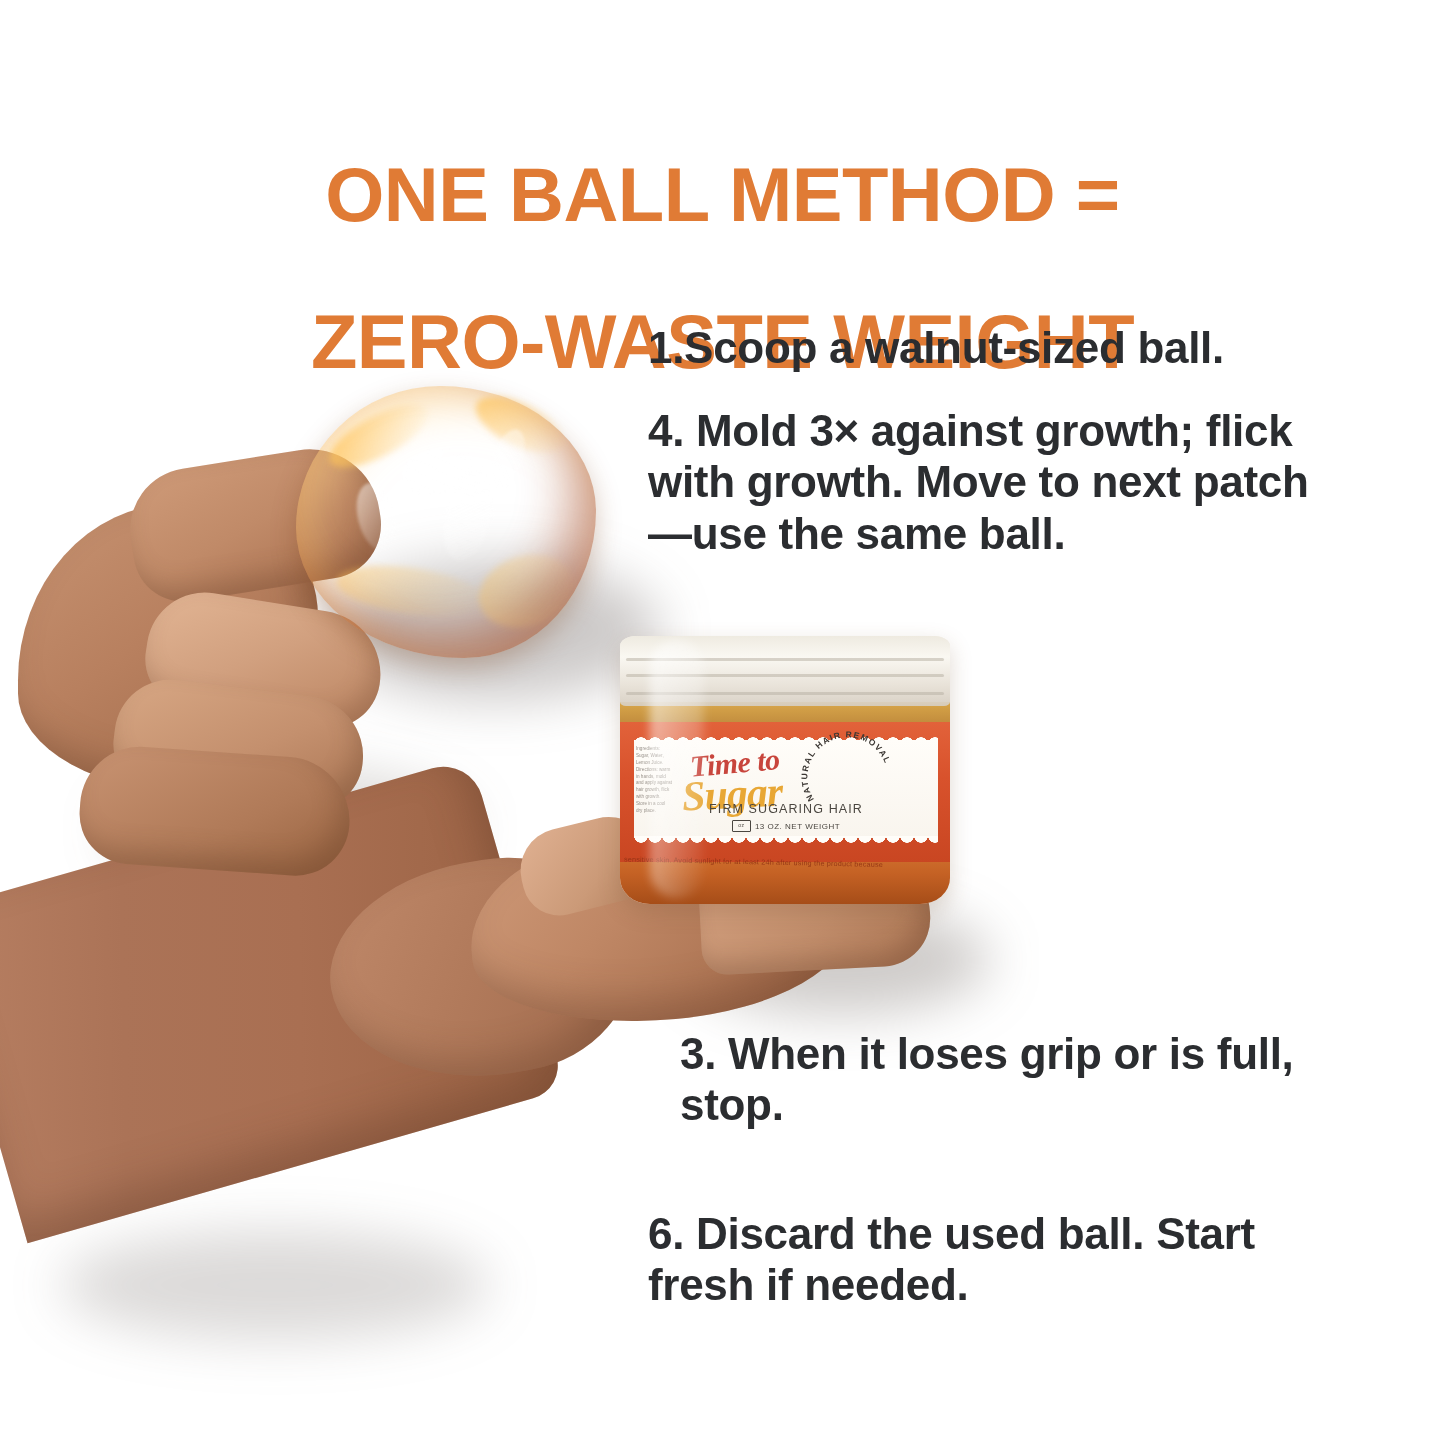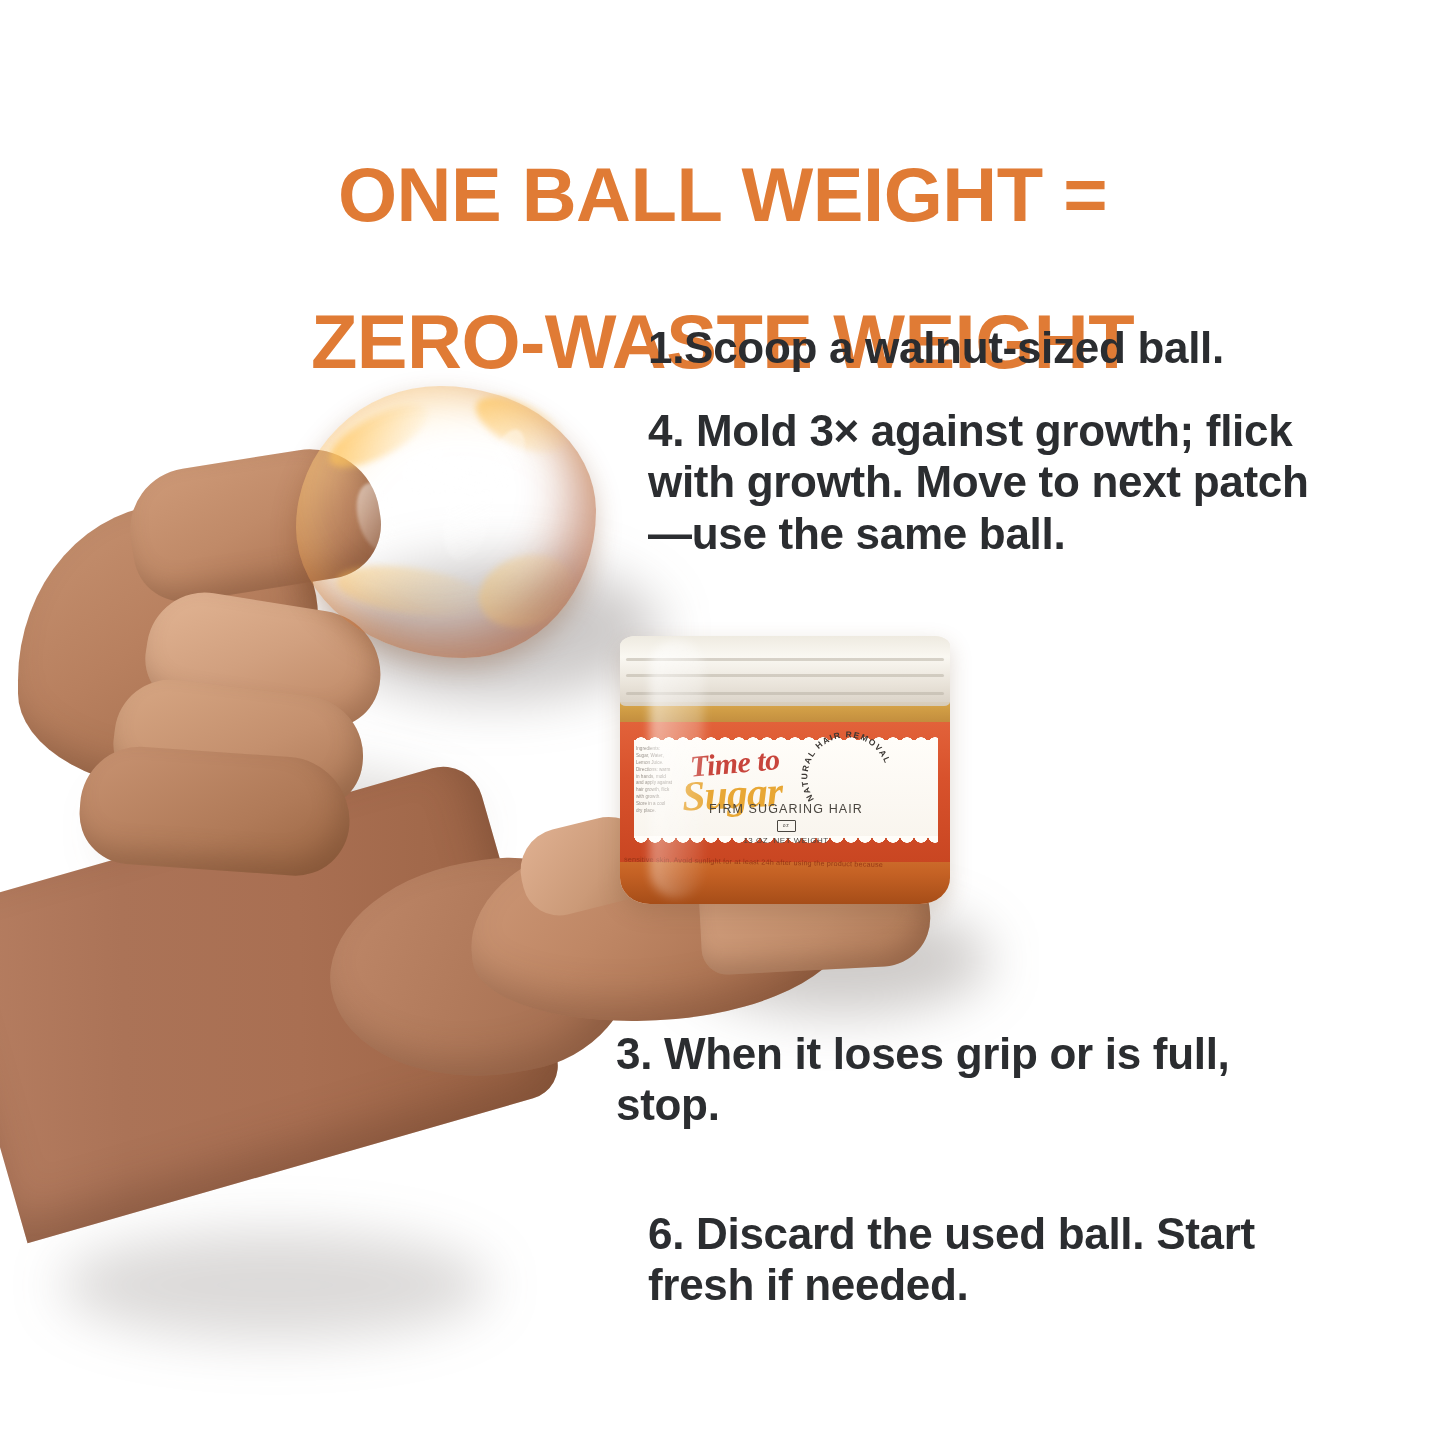--- a/index.html
+++ b/index.html
@@ -33,21 +33,21 @@
     position:absolute;
     color:#2b2d30;
     font-family:"Liberation Sans", sans-serif;
     font-weight:bold;
     font-size:44px;
     line-height:1.17;
     letter-spacing:-0.3px;
   }
   #step1{left:648px;top:322px;width:720px;}
   #step2{left:648px;top:405px;width:680px;}
-  #step3{left:616px;top:1028px;width:690px;}
+  #step3{left:680px;top:1028px;width:690px;}
   #step4{left:648px;top:1208px;width:680px;}
 
   
   .photo{position:absolute;left:0;top:0;width:1445px;height:1445px;pointer-events:none;}
 
   
   .shadow{
     position:absolute;border-radius:50%;
     background:rgba(80,70,65,0.28);
     filter:blur(26px);
@@ -271,21 +271,21 @@
   }
   .logo-sub{
     position:absolute;left:0;top:62px;width:304px;text-align:center;
     font-family:"Liberation Sans", sans-serif;
     font-size:12.5px;letter-spacing:1.1px;color:#4a4640;
   }
   .logo-weight{
     position:absolute;left:0;top:80px;width:304px;text-align:center;
     font-family:"Liberation Sans", sans-serif;
     font-size:8px;letter-spacing:.5px;color:#4a4640;
-    display:flex;align-items:center;justify-content:center;gap:4px;flex-direction:column;
+    display:flex;align-items:center;justify-content:center;gap:4px;
   }
   .weight-icon{
     display:inline-block;width:17px;height:10px;
     border:1px solid #4a4640;border-radius:1px;
     font-size:5px;line-height:9px;text-align:center;color:#4a4640;
   }
   
   #warning-text{
     position:absolute;left:4px;top:222px;width:326px;
     font-family:"Liberation Sans", sans-serif;
@@ -308,21 +308,21 @@
     background:linear-gradient(100deg,rgba(255,255,255,.62),rgba(255,255,255,0));
     filter:blur(5px);border-radius:40px;
   }
 </style>
 </head>
 <body>
 
 <div class="canvas">
 
   <div class="title">
-    <span class="title-line l1">ONE BALL WEIGHT =</span>
+    <span class="title-line l1">ONE BALL METHOD =</span>
     <span class="title-line l2">ZERO-WASTE WEIGHT</span>
   </div>
 
   <div class="photo">
 
     <div class="shadow" id="sh-ball"></div>
     <div class="shadow" id="sh-hand-top"></div>
     <div class="shadow" id="sh-forearm"></div>
     <div class="shadow" id="sh-arm"></div>
     <div class="shadow" id="sh-jar"></div>

